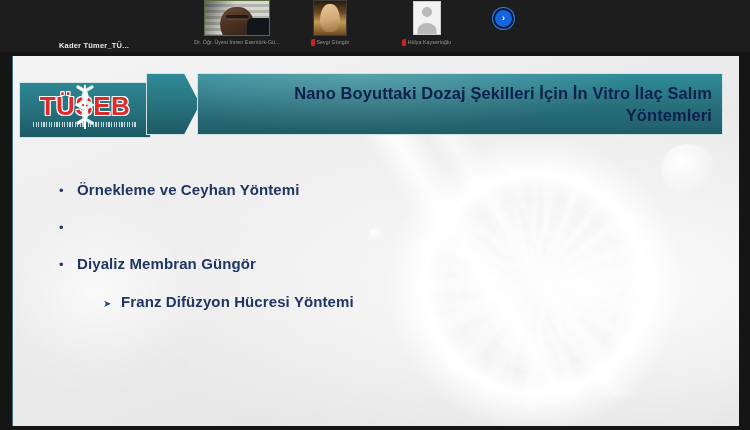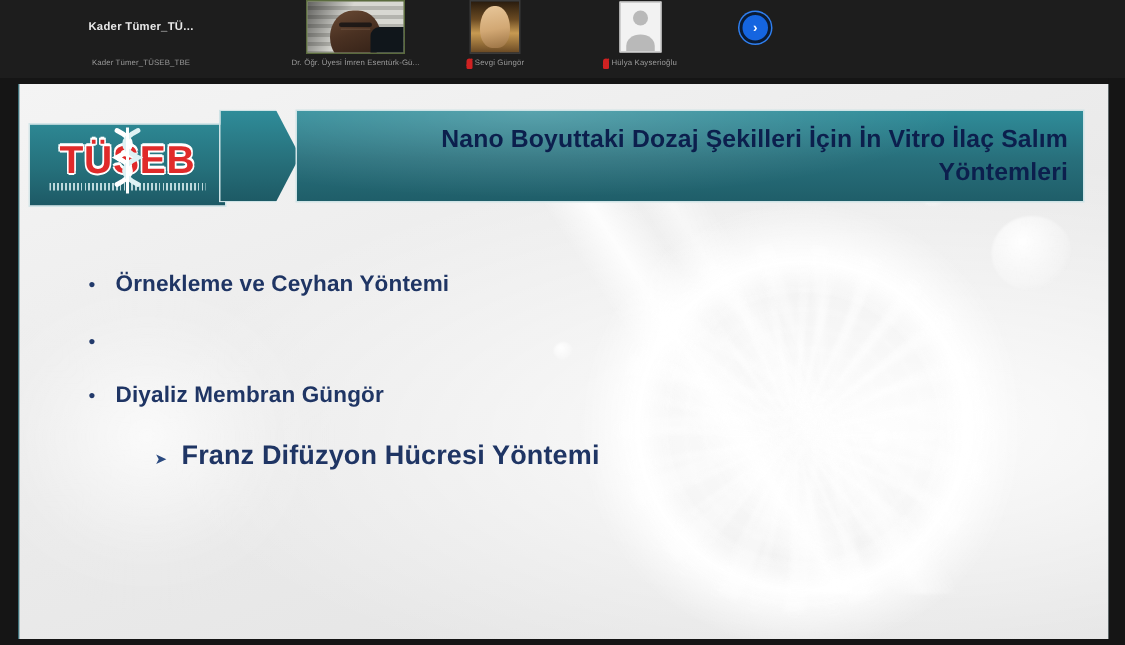--- a/index.html
+++ b/index.html
@@ -393,40 +393,40 @@
   }
   .bullet-row.sub {
     margin-left: 44px;
     margin-top: 8px;
   }
   .bullet-row.sub .bullet-mark {
     color: #2b4a80;
     font-size: 10px;
   }
   .bullet-row.sub .bullet-label {
-    font-size: 18px;
+    font-size: 15px;
   }
 
   
   #left-chrome, #right-chrome, #bottom-chrome {
     position: absolute;
     background: #151515;
   }
   #left-chrome  { left: 0;  top: 52px; width: 12px; height: 378px; }
   #right-chrome { right: 0; top: 52px; width: 11px; height: 378px; }
   #bottom-chrome{ left: 0;  bottom: 0; width: 750px; height: 4px; }
 </style>
 </head>
 <body>
 
 <div id="app">
 
   <div id="filmstrip">
 
-    <div class="strip-col" style="width:188px;">
+    <div class="strip-col" style="width:188px;margin-top:28px;">
       <div class="tile-area">
         <span class="tile-nametext">Kader Tümer_TÜ...</span>
       </div>
       <div class="strip-namerow">
         <span class="strip-subname">Kader Tümer_TÜSEB_TBE</span>
       </div>
     </div>
 
     <div class="strip-col" style="width:98px;">
       <div class="tile-area">

